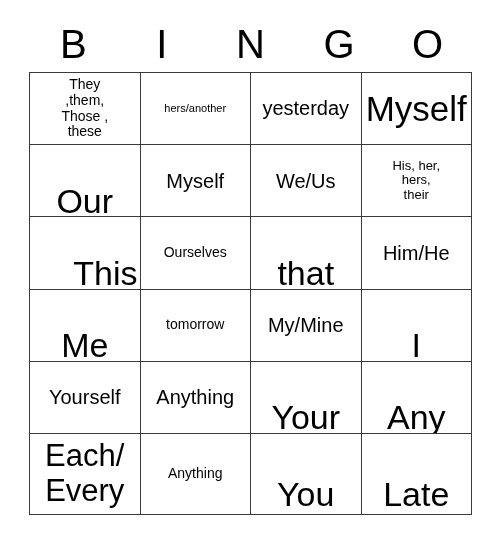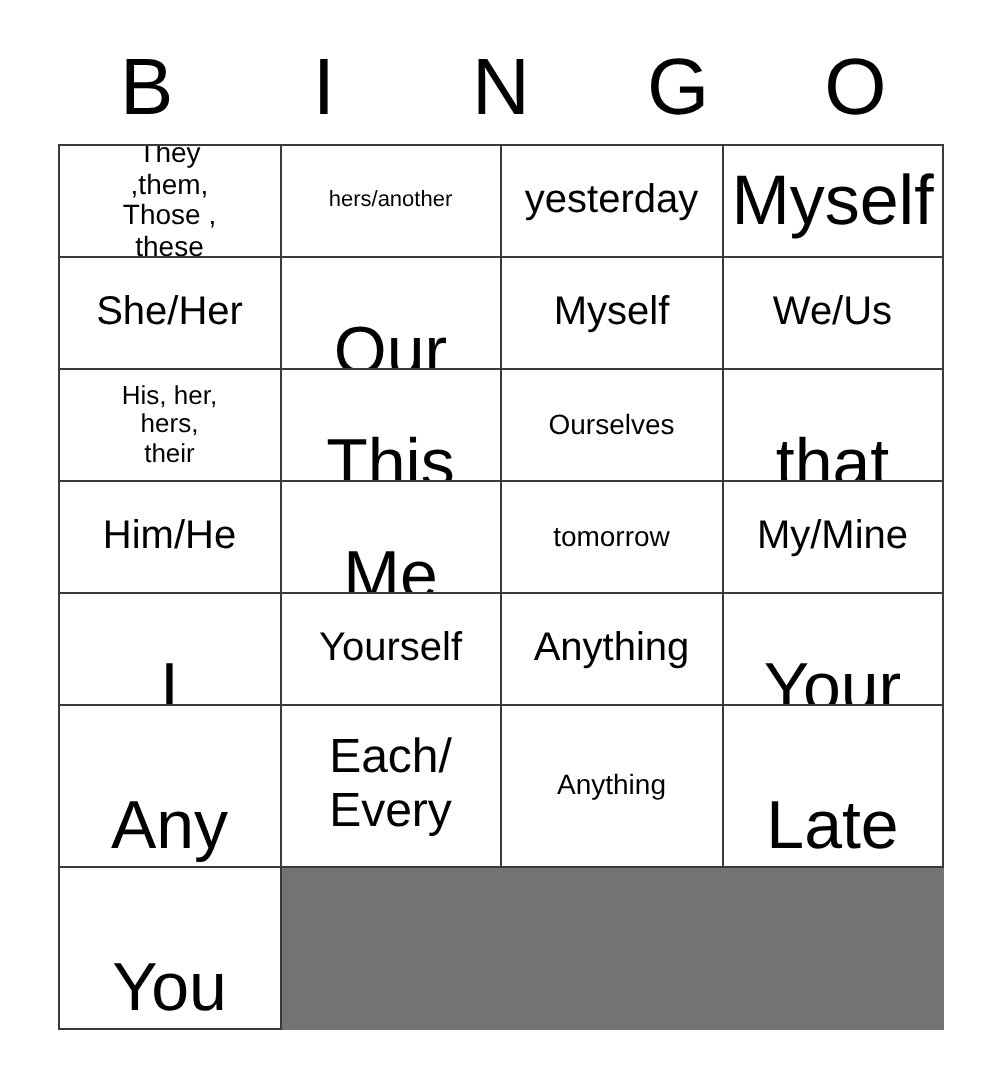--- a/index.html
+++ b/index.html
@@ -74,21 +74,21 @@
     display: block;
     width: 100%;
     line-height: 1.12;
     white-space: pre-line;
     word-break: break-word;
   }
 
   
   .fs-xxl .cell-text { font-size: 34px; margin-top: 40px; }
   .fs-xl  .cell-text { font-size: 35px; }
-  .fs-lg  .cell-text { font-size: 24px; text-align: center; }
+  .fs-lg  .cell-text { font-size: 31px; text-align: center; }
   .fs-md  .cell-text { font-size: 20px; }
   .fs-sm  .cell-text { font-size: 13px; }
   .fs-xs  .cell-text { font-size: 14px; }
   .fs-xxs .cell-text { font-size: 11px; }
 </style>
 </head>
 <body style="background: rgb(255, 255, 255); color: rgb(0, 0, 0);">
 
 <div id="card">
 
@@ -110,39 +110,36 @@
       </div>
     <div class="cell fs-xxs" style="border-color: rgb(58, 58, 58);">
         <span class="cell-text">hers/another</span>
       </div>
     <div class="cell fs-md" style="border-color: rgb(58, 58, 58);">
         <span class="cell-text">yesterday</span>
       </div>
     <div class="cell fs-xl" style="border-color: rgb(58, 58, 58);">
         <span class="cell-text">Myself</span>
       </div>
-    <div class="cell fs-md" style="border-color: rgb(58, 58, 58);">
-        <span class="cell-text">She/Her</span>
-      </div>
 
     <div class="cell fs-xxl" style="border-color: rgb(58, 58, 58);">
         <span class="cell-text">Our</span>
       </div>
     <div class="cell fs-md" style="border-color: rgb(58, 58, 58);">
         <span class="cell-text">Myself</span>
       </div>
     <div class="cell fs-md" style="border-color: rgb(58, 58, 58);">
         <span class="cell-text">We/Us</span>
       </div>
     <div class="cell fs-sm" style="border-color: rgb(58, 58, 58);">
         <span class="cell-text">His, her,
 hers,
 their</span>
       </div>
-    <div class="cell fs-xxl" style="border-color: rgb(58, 58, 58);">
+    <div class="cell fs-xxl" style="border-color: rgb(58, 58, 58); text-align: right;">
         <span class="cell-text">This</span>
       </div>
 
     <div class="cell fs-xs" style="border-color: rgb(58, 58, 58); text-align: center;">
         <span class="cell-text">Ourselves</span>
       </div>
     <div class="cell fs-xxl" style="border-color: rgb(58, 58, 58);">
         <span class="cell-text">that</span>
       </div>
     <div class="cell fs-md" style="border-color: rgb(58, 58, 58);">
@@ -175,20 +172,20 @@
         <span class="cell-text">Any</span>
       </div>
     <div class="cell fs-lg" style="border-color: rgb(58, 58, 58);">
         <span class="cell-text">Each/
 Every</span>
       </div>
     <div class="cell fs-xs" style="border-color: rgb(58, 58, 58);">
         <span class="cell-text">Anything</span>
       </div>
     <div class="cell fs-xxl" style="border-color: rgb(58, 58, 58);">
-        <span class="cell-text">Late</span>
+        <span class="cell-text">You</span>
       </div>
     <div class="cell fs-xxl" style="border-color: rgb(58, 58, 58);">
-        <span class="cell-text">You</span>
+        <span class="cell-text">Late</span>
       </div>
   </div>
 
 </div>
 
 </body></html>

